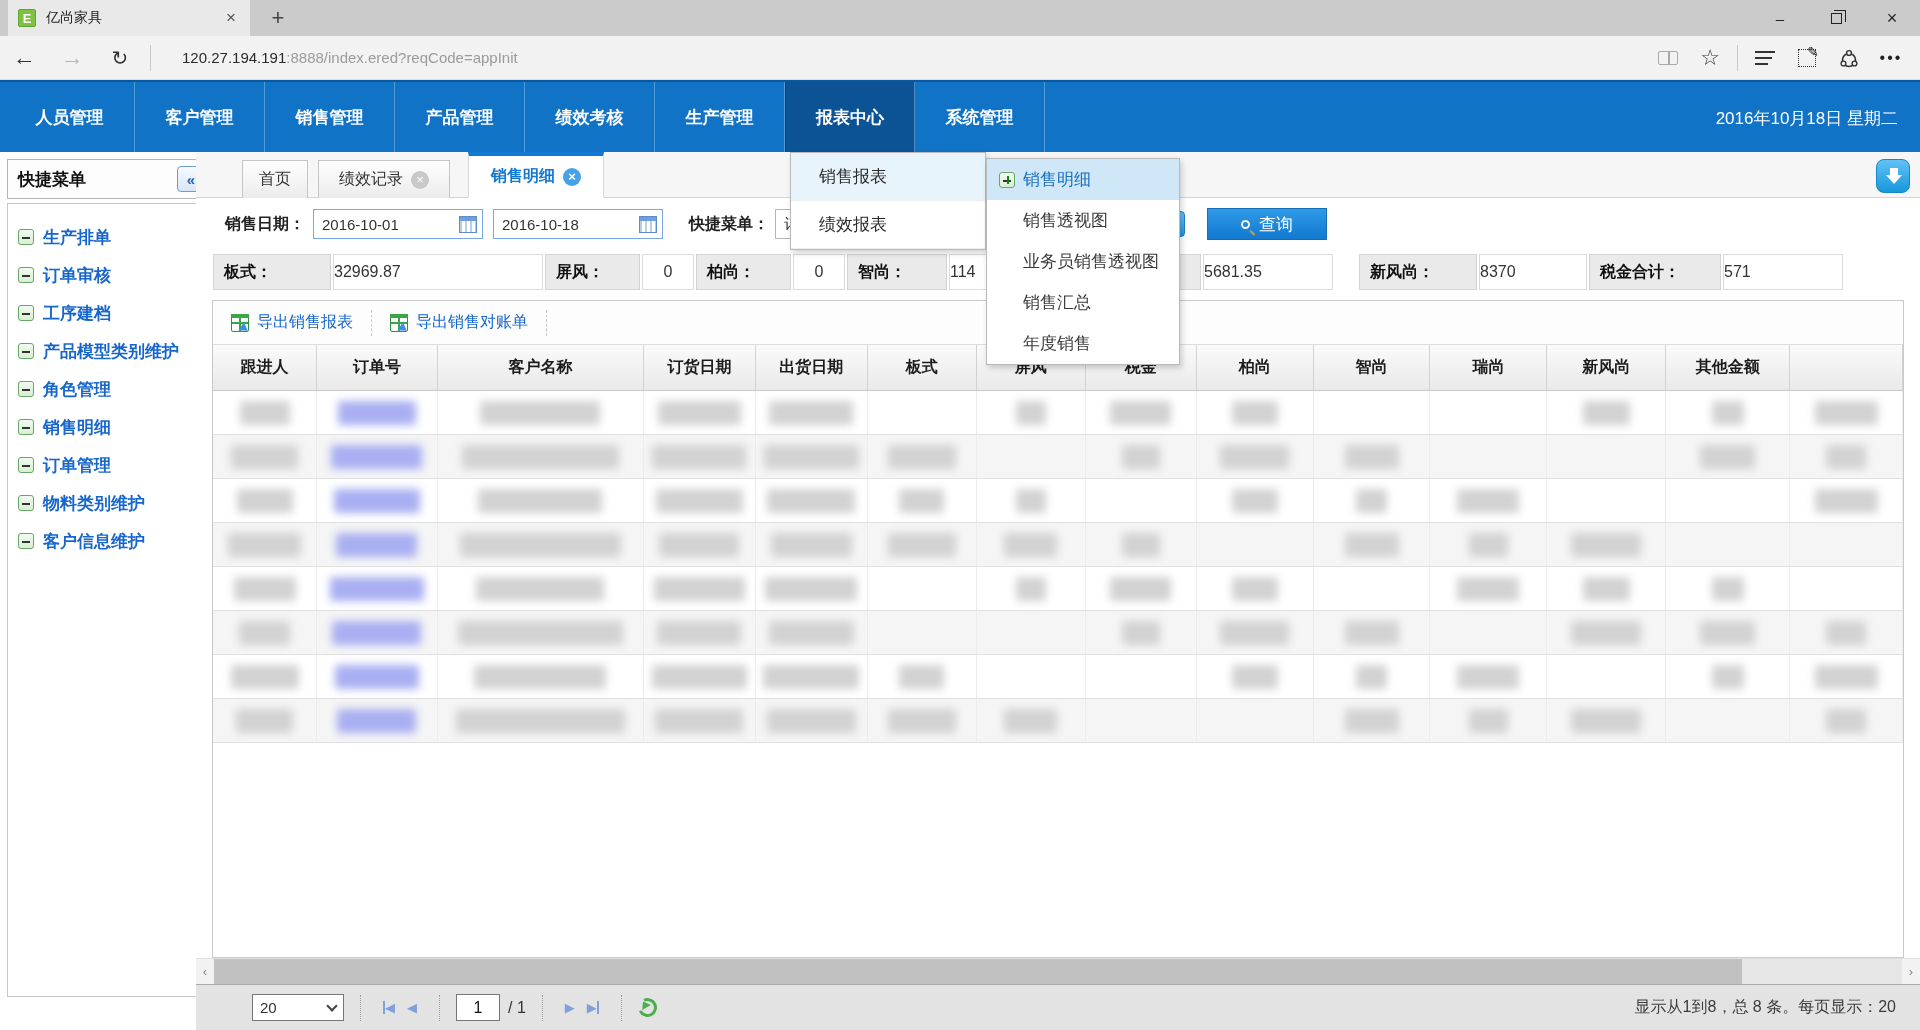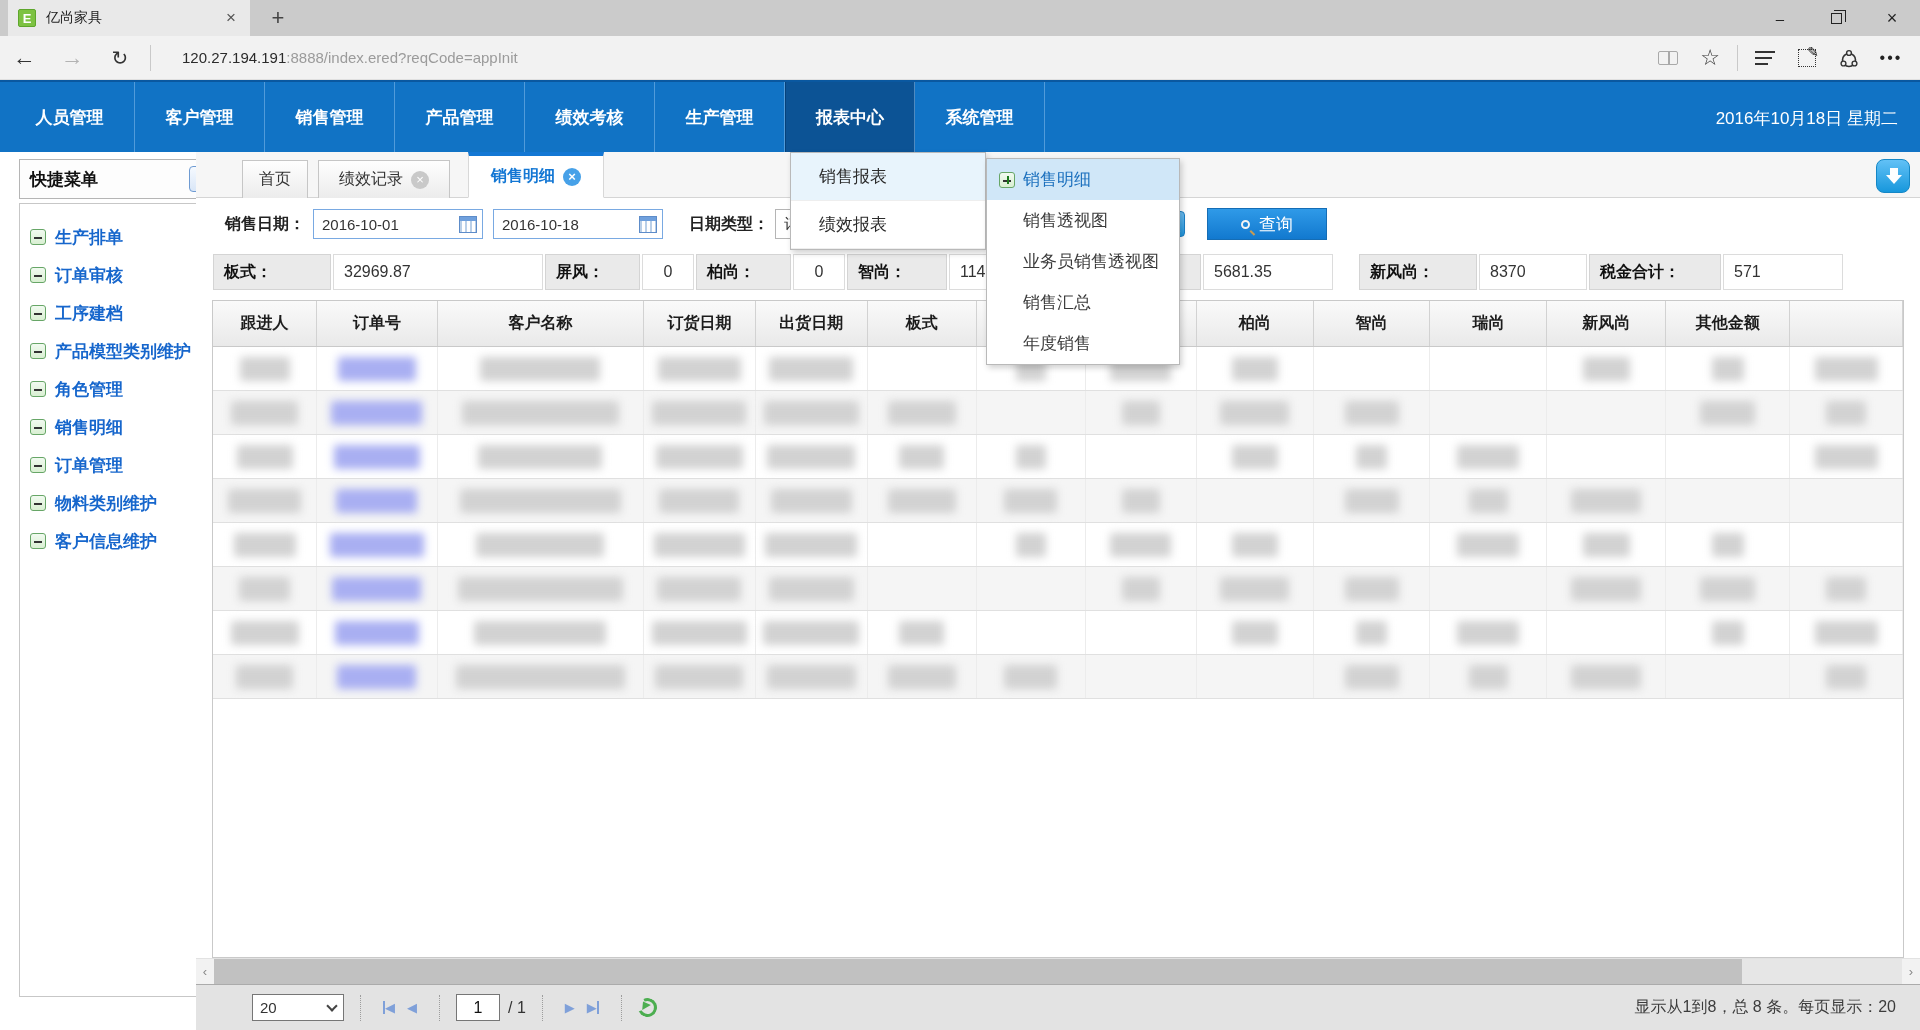--- a/index.html
+++ b/index.html
@@ -46,21 +46,21 @@
   .navbar { position:absolute; left:0; top:80px; width:1920px; height:72px; background:#1173c5;
             border-top:2px solid #0a58a0; display:flex; align-items:stretch; }
   .nav-items { display:flex; padding-left:5px; }
   .nav-item { width:130px; display:flex; align-items:center; justify-content:center; color:#fff;
               font-size:17px; font-weight:bold; border-right:1px solid rgba(160,205,245,.45); }
   .nav-item.active { background:#0c5395; border-left:1px solid rgba(0,40,80,.4); }
   .nav-date { position:absolute; right:22px; top:0; height:72px; display:flex; align-items:center;
               color:#fff; font-size:17px; }
 
   
-  .sidebar { position:absolute; left:12px; top:152px; width:220px; height:878px; background:#fff;
+  .sidebar { position:absolute; left:0; top:152px; width:220px; height:878px; background:#fff;
              border-right:1px solid #b9b9b9; }
   .side-header { margin:7px 7px 4px 7px; height:40px; border:1px solid #b5b5b5; background:#fdfdfd;
                  display:flex; align-items:center; justify-content:space-between; padding:0 6px 0 10px; }
   .side-title { font-size:17px; font-weight:bold; color:#111; }
   .collapse-btn { width:28px; height:26px; border:1px solid #6f9bd2; border-radius:4px; color:#1d64b8;
                   background:linear-gradient(#f6faff,#d9e6f7); font-size:15px; font-weight:bold;
                   display:flex; align-items:center; justify-content:center; }
   .side-list { margin:0 7px; border:1px solid #c7c7c7; height:794px; padding-top:14px; background:#fff; }
   .side-item { display:flex; align-items:center; gap:9px; padding-left:10px; height:38px; }
   .side-item span.lbl { color:#1666cc; font-size:17px; font-weight:bold; }
@@ -108,21 +108,21 @@
   .query-btn { height:32px; width:120px; background:linear-gradient(#2f9ae8,#1279cf); border:1px solid #156db5;
                color:#fff; font-size:17px; display:flex; align-items:center; justify-content:center; gap:9px; }
   .query-btn .lens { position:static; border-color:#f4f4f4; }
   .query-btn .lens:after { background:#c89b52; }
   .query-btn .lens { position:relative; left:0; top:0; }
 
   .stats-row { position:absolute; left:17px; top:96px; height:48px; display:flex; align-items:center; }
   .stat-label { height:36px; background:#eaeaea; border:1px solid #d4d4d4; display:flex; align-items:center;
                 padding-left:10px; font-size:16px; font-weight:bold; color:#111; margin-right:2px; }
   .stat-value { height:36px; background:#fff; border:1px solid #dcdcdc; display:flex; align-items:center;
-                padding-left:10px; font-size:16px; color:#333; margin-right:2px; overflow:hidden; white-space:nowrap; }
+                padding-left:0; font-size:16px; color:#333; margin-right:2px; overflow:hidden; white-space:nowrap; }
 
   .grid-panel { position:absolute; left:16px; top:148px; width:1692px; height:658px;
                 border:1px solid #c9c9c9; background:#fff; }
   .gtoolbar { height:44px; border-bottom:1px solid #ddd; display:flex; align-items:center; background:#fdfdfd; }
   .tool-btn { display:flex; align-items:center; gap:8px; font-size:16px; color:#1666cc; padding:0 18px; height:30px; }
   .tool-sep { width:1px; height:26px; border-left:1px dashed #c9c9c9; }
   .xls-ic { width:18px; height:18px; background:#fff; border:1px solid #2f9240; border-radius:2px; position:relative;
             background-image:linear-gradient(to right,transparent 7px,#3aa648 7px,#3aa648 9px,transparent 9px),
                              linear-gradient(to bottom,transparent 7px,#3aa648 7px,#3aa648 9px,transparent 9px);
   }
@@ -314,21 +314,21 @@
     <div class="filter-row">
       <span class="flabel" style="margin-left:29px;">销售日期：</span>
       <span class="dateinput" style="width:170px; margin-left:8px;">
         <span>2016-10-01</span>
         <span class="cal-ic"></span>
       </span>
       <span class="dateinput" style="width:170px; margin-left:10px;">
         <span>2016-10-18</span>
         <span class="cal-ic"></span>
       </span>
-      <span class="flabel" style="margin-left:26px;">日期类型：</span>
+      <span class="flabel" style="margin-left:26px;">快捷菜单：</span>
       <span class="combo" style="width:158px; margin-left:6px;">
         <span class="cval">订单录入日期</span>
         <span class="cbtn">
             <span class="tri-down"></span>
           </span>
       </span>
       <span class="combo" style="width:200px; margin-left:12px;">
         <span class="cval"></span>
         <span class="cbtn">
             <span class="tri-down"></span>
@@ -354,20 +354,32 @@
         <div class="stat-value" style="width: 140px;">114</div>
         <div class="stat-label" style="width: 110px;"></div>
         <div class="stat-value" style="width: 130px;">5681.35</div>
         <div class="stat-label" style="width: 118px; margin-left: 24px;">新风尚：</div>
         <div class="stat-value" style="width: 108px;">8370</div>
         <div class="stat-label" style="width: 132px;">税金合计：</div>
         <div class="stat-value" style="width: 120px;">571</div>
       </div>
 
     <div class="grid-panel">
+      <div class="gtoolbar">
+        <span class="tool-btn">
+          <span class="xls-ic"></span>
+          <span>导出销售报表</span>
+        </span>
+        <span class="tool-sep"></span>
+        <span class="tool-btn">
+          <span class="xls-ic"></span>
+          <span>导出销售对账单</span>
+        </span>
+        <span class="tool-sep"></span>
+      </div>
       <div class="thead" id="thead">
           <div class="th" style="width: 105px;">跟进人</div>
           <div class="th" style="width: 122px;">订单号</div>
           <div class="th" style="width: 208px;">客户名称</div>
           <div class="th" style="width: 113px;">订货日期</div>
           <div class="th" style="width: 113px;">出货日期</div>
           <div class="th" style="width: 110px;">板式</div>
           <div class="th" style="width: 110px;">屏风</div>
           <div class="th" style="width: 112px;">税金</div>
           <div class="th" style="width: 118px;">柏尚</div>

